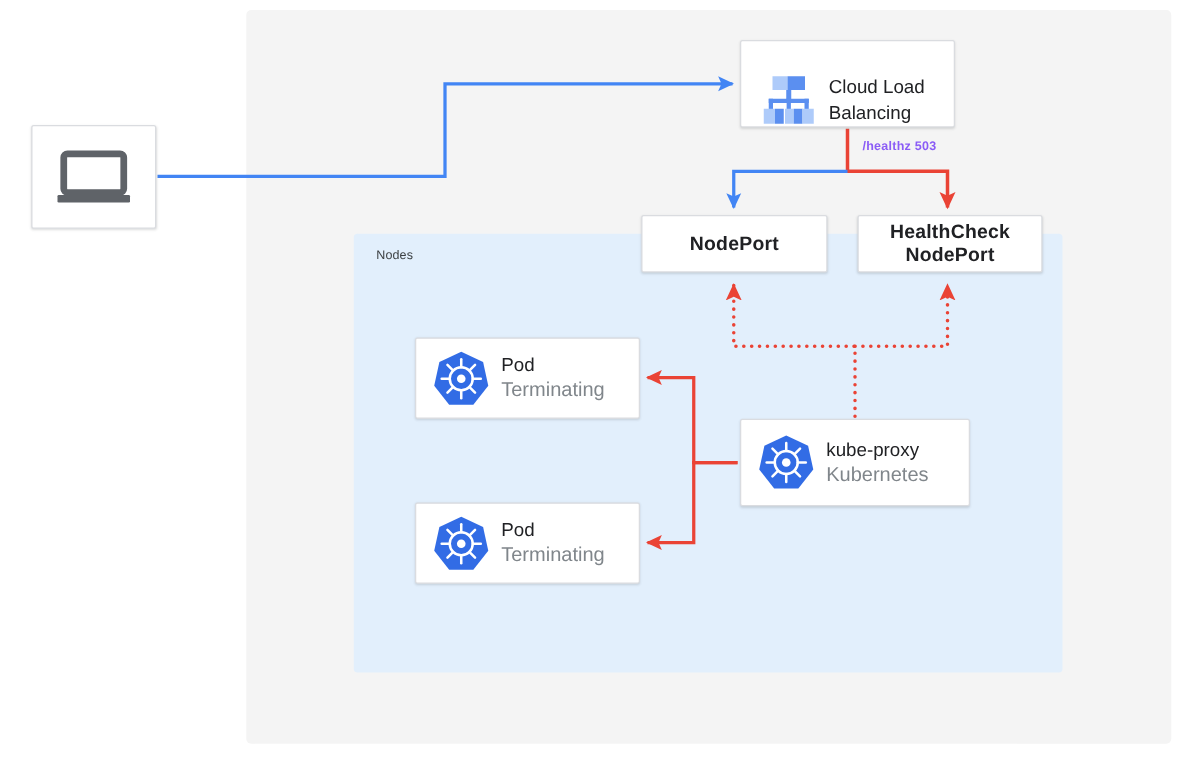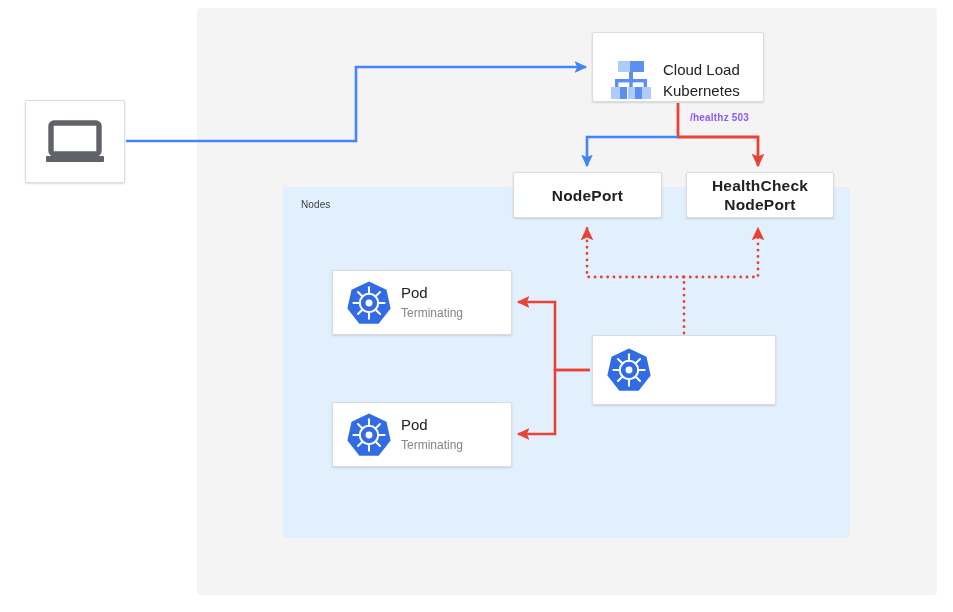--- a/index.html
+++ b/index.html
@@ -72,21 +72,21 @@
     display: flex;
     flex-direction: column;
     justify-content: center;
   }
   .t-primary {
     font-size: 15px;
     color: #202124;
     line-height: 21px;
   }
   .t-secondary {
-    font-size: 12px;
+    font-size: 16px;
     color: #80868b;
     line-height: 20px;
   }
   
   .card-client   { left: 25px;  top: 100px; width: 100px; height: 83px; justify-content: center; }
   .card-clb      { left: 592px; top: 32px;  width: 172px; height: 70px;  padding-left: 6px; align-items: flex-end; }
   .card-nodeport { left: 513px; top: 172px; width: 149px; height: 46px; }
   .card-hcnp     { left: 686px; top: 172px; width: 148px; height: 46px; }
   .card-pod1     { left: 332px; top: 270px; width: 180px; height: 65px; padding-left: 4px; }
   .card-pod2     { left: 332px; top: 402px; width: 180px; height: 65px; padding-left: 4px; }
@@ -169,21 +169,21 @@
         <rect x="34.6" y="20" width="3.4" height="9" fill="#5b8ff0"></rect>
         <rect x="2" y="28" width="9" height="12" fill="#aecbfa"></rect>
         <rect x="11" y="28" width="7" height="12" fill="#5b8ff0"></rect>
         <rect x="19" y="28" width="7" height="12" fill="#aecbfa"></rect>
         <rect x="26" y="28" width="7" height="12" fill="#5b8ff0"></rect>
         <rect x="33" y="28" width="9" height="12" fill="#aecbfa"></rect>
       </svg>
     </span>
     <span class="text-cell">
       <span class="t-primary">Cloud Load</span>
-      <span class="t-primary">Kubernetes</span>
+      <span class="t-primary">Balancing</span>
     </span>
   </div>
 
   <div class="label-healthz">/healthz 503</div>
 
   <div class="card card-nodeport card-centered">
     <span class="card-title-bold">NodePort</span>
   </div>
 
   <div class="card card-hcnp card-centered">
@@ -252,15 +252,19 @@
           <line x1="50" y1="70" x2="50" y2="84"></line>
           <line x1="16" y1="50" x2="30" y2="50"></line>
           <line x1="70" y1="50" x2="84" y2="50"></line>
           <line x1="26" y1="26" x2="36" y2="36"></line>
           <line x1="64" y1="64" x2="74" y2="74"></line>
           <line x1="74" y1="26" x2="64" y2="36"></line>
           <line x1="36" y1="64" x2="26" y2="74"></line>
         </g>
       </svg>
     </span>
+    <span class="text-cell">
+      <span class="t-primary">kube-proxy</span>
+      <span class="t-secondary">Kubernetes</span>
+    </span>
   </div>
 
 </div>
 
 </body></html>

